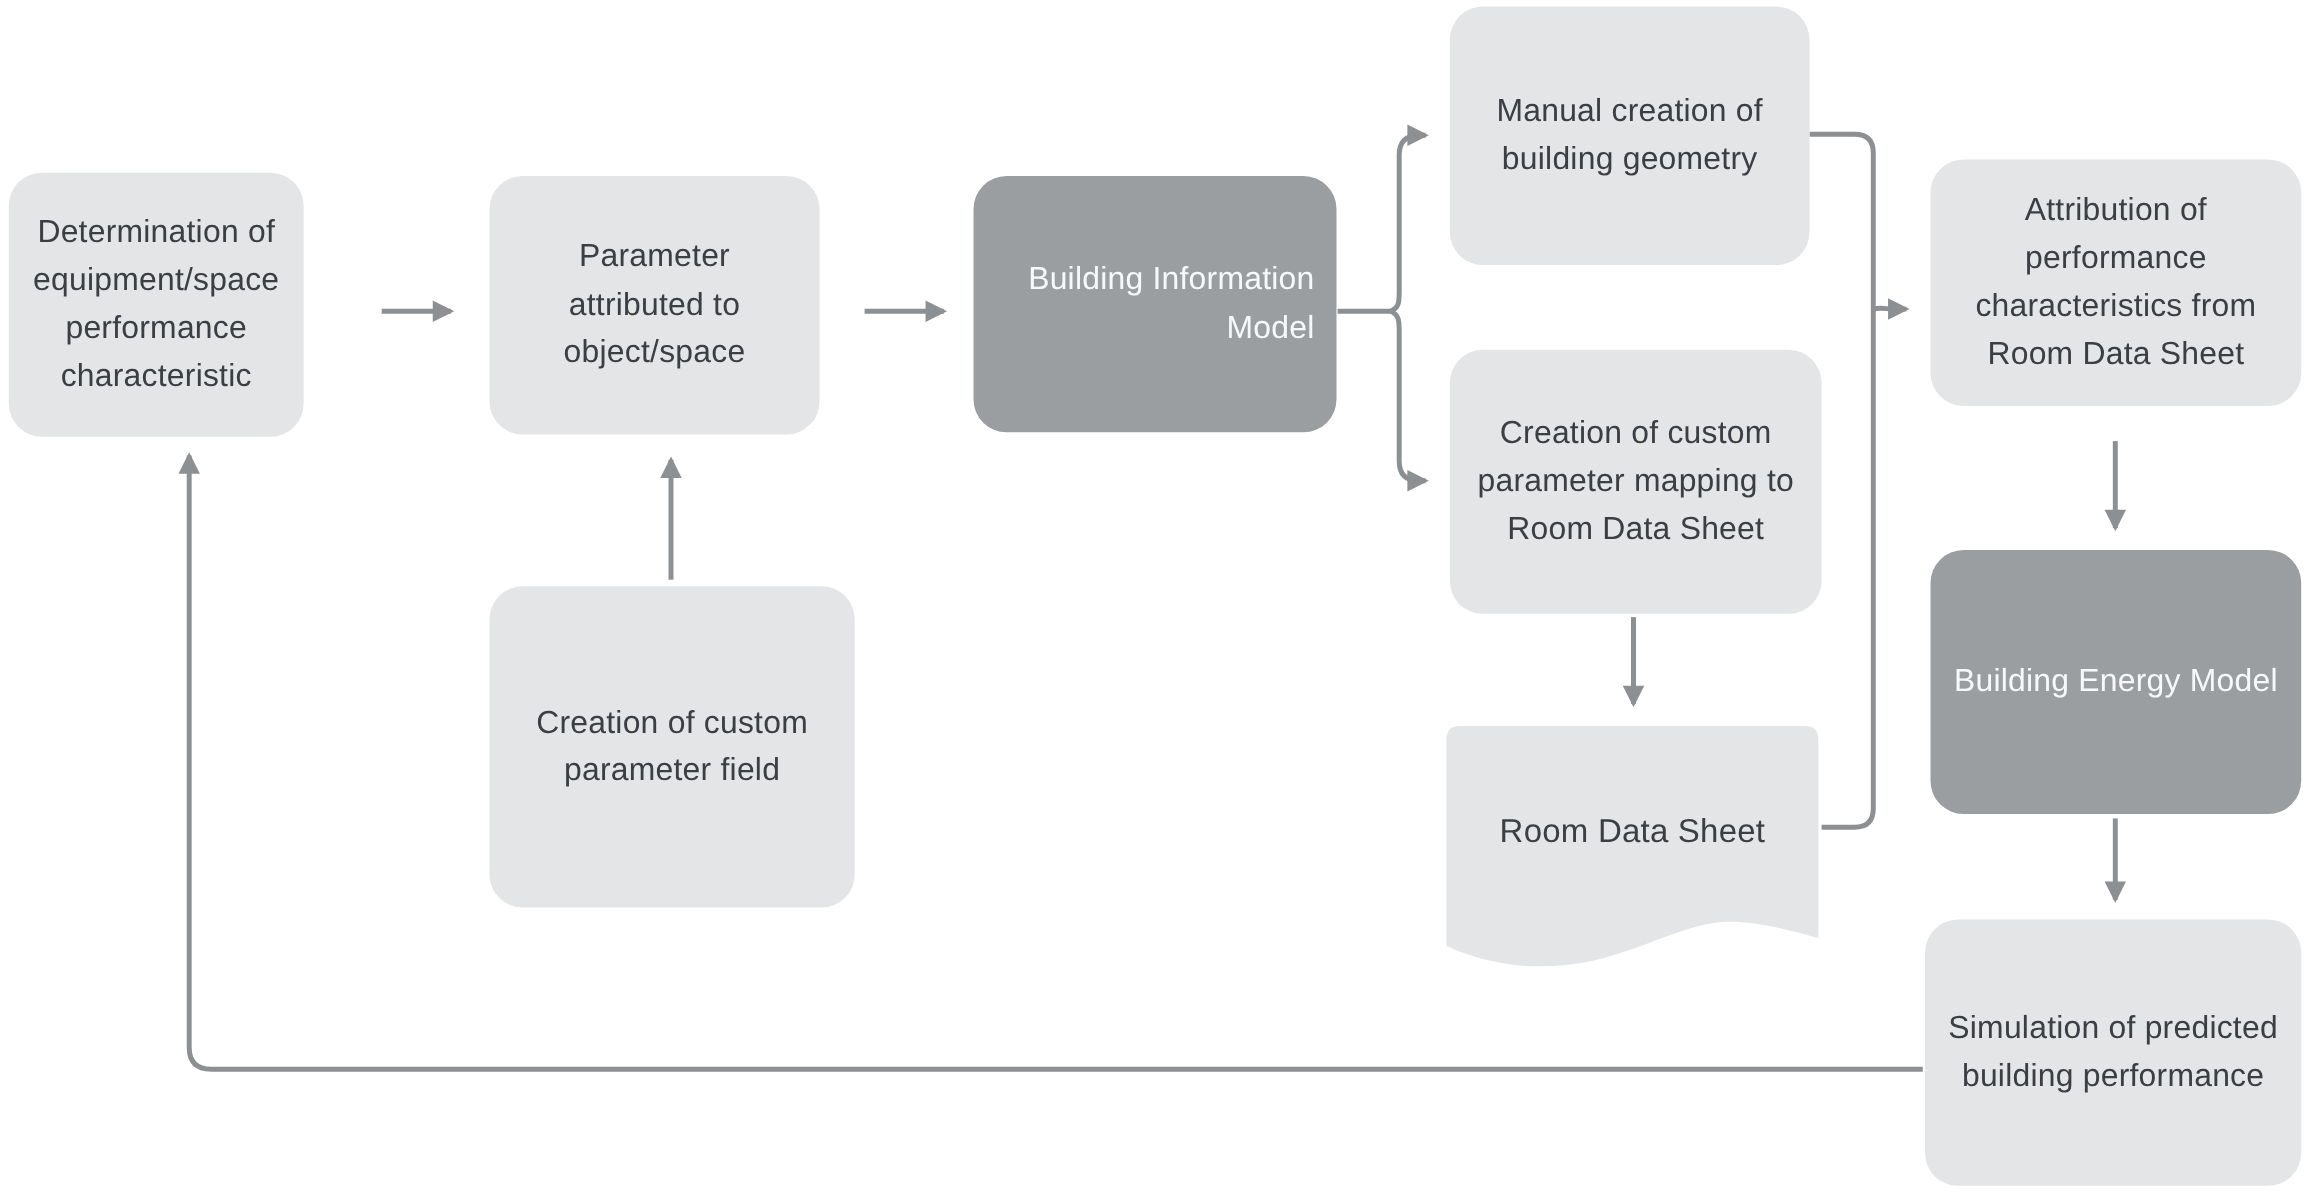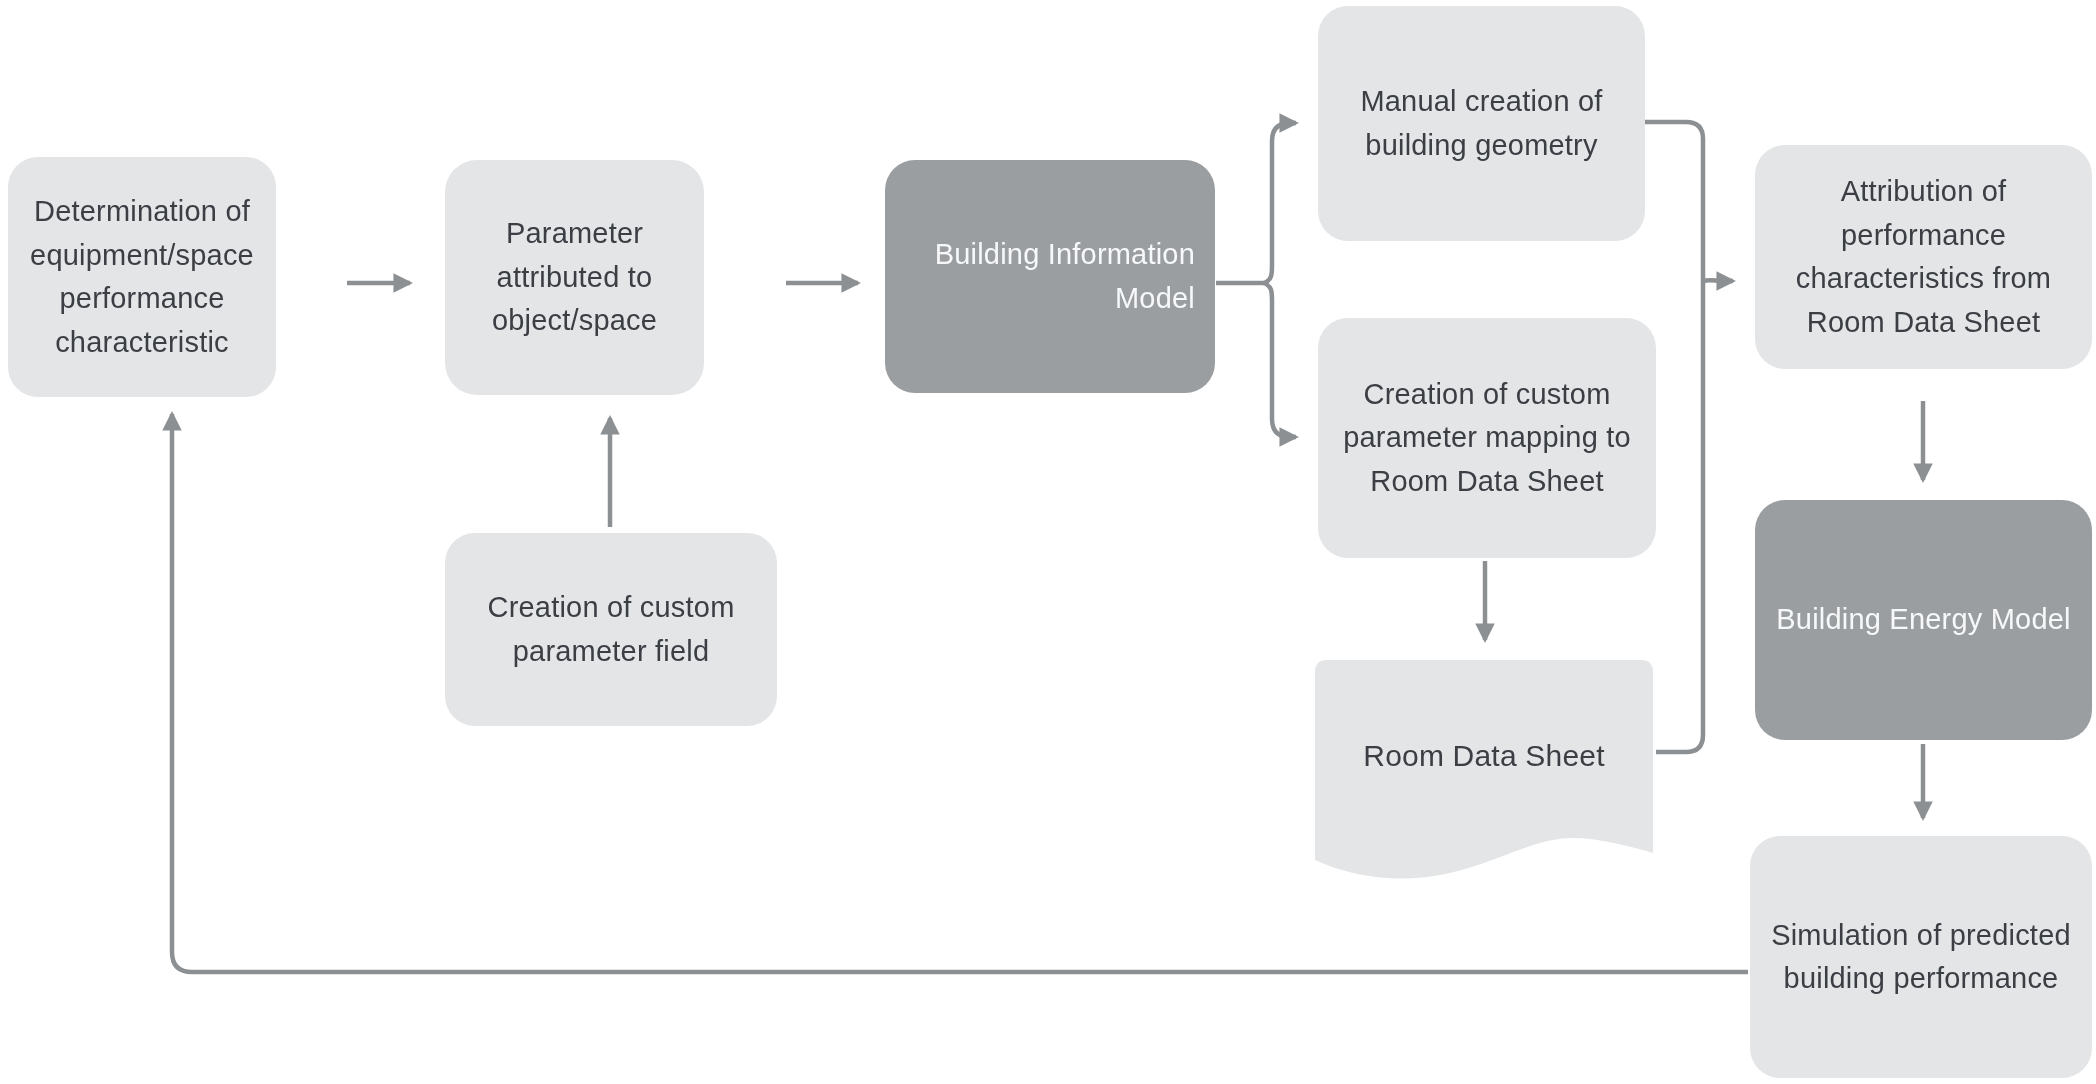--- a/index.html
+++ b/index.html
@@ -93,23 +93,23 @@
 
     <path d="M1923 401 L1923 480" fill="none" stroke="#8d9093" stroke-width="4.5" marker-end="url(#arrow)"></path>
 
     <path d="M1923 744 L1923 818" fill="none" stroke="#8d9093" stroke-width="4.5" marker-end="url(#arrow)"></path>
 
     <path d="M1748 972 L192 972 Q172 972 172 952 L172 414" fill="none" stroke="#8d9093" stroke-width="4.5" marker-end="url(#arrow)"></path>
   </svg>
 
   <div class="node light" style="left:8px; top:157px; width:268px; height:240px;">Determination of equipment/space performance characteristic</div>
 
-  <div class="node light" style="left:445px; top:160px; width:259px; height:235px;border-radius:32px;">Parameter attributed to object/space</div>
+  <div class="node light" style="left:445px; top:160px; width:300px; height:235px;">Parameter attributed to object/space</div>
 
-  <div class="node light" style="left:445px; top:533px; width:332px; height:193px;">Creation of custom parameter field</div>
+  <div class="node light" style="left:445px; top:533px; width:332px; height:292px;">Creation of custom parameter field</div>
 
   <div class="node dark" style="left:885px; top:160px; width:330px; height:233px;">Building Information Model</div>
 
   <div class="node light" style="left:1318px; top:6px; width:327px; height:235px;">Manual creation of building geometry</div>
 
   <div class="node light" style="left:1318px; top:318px; width:338px; height:240px; padding:10px 12px;">Creation of custom parameter mapping to Room Data Sheet</div>
 
   <div class="doc-label" style="left:1315px; top:668px; width:338px; height:175px;">Room Data Sheet</div>
 
   <div class="node light" style="left:1755px; top:145px; width:337px; height:224px; padding:10px 8px;">Attribution of performance characteristics from Room Data Sheet</div>

